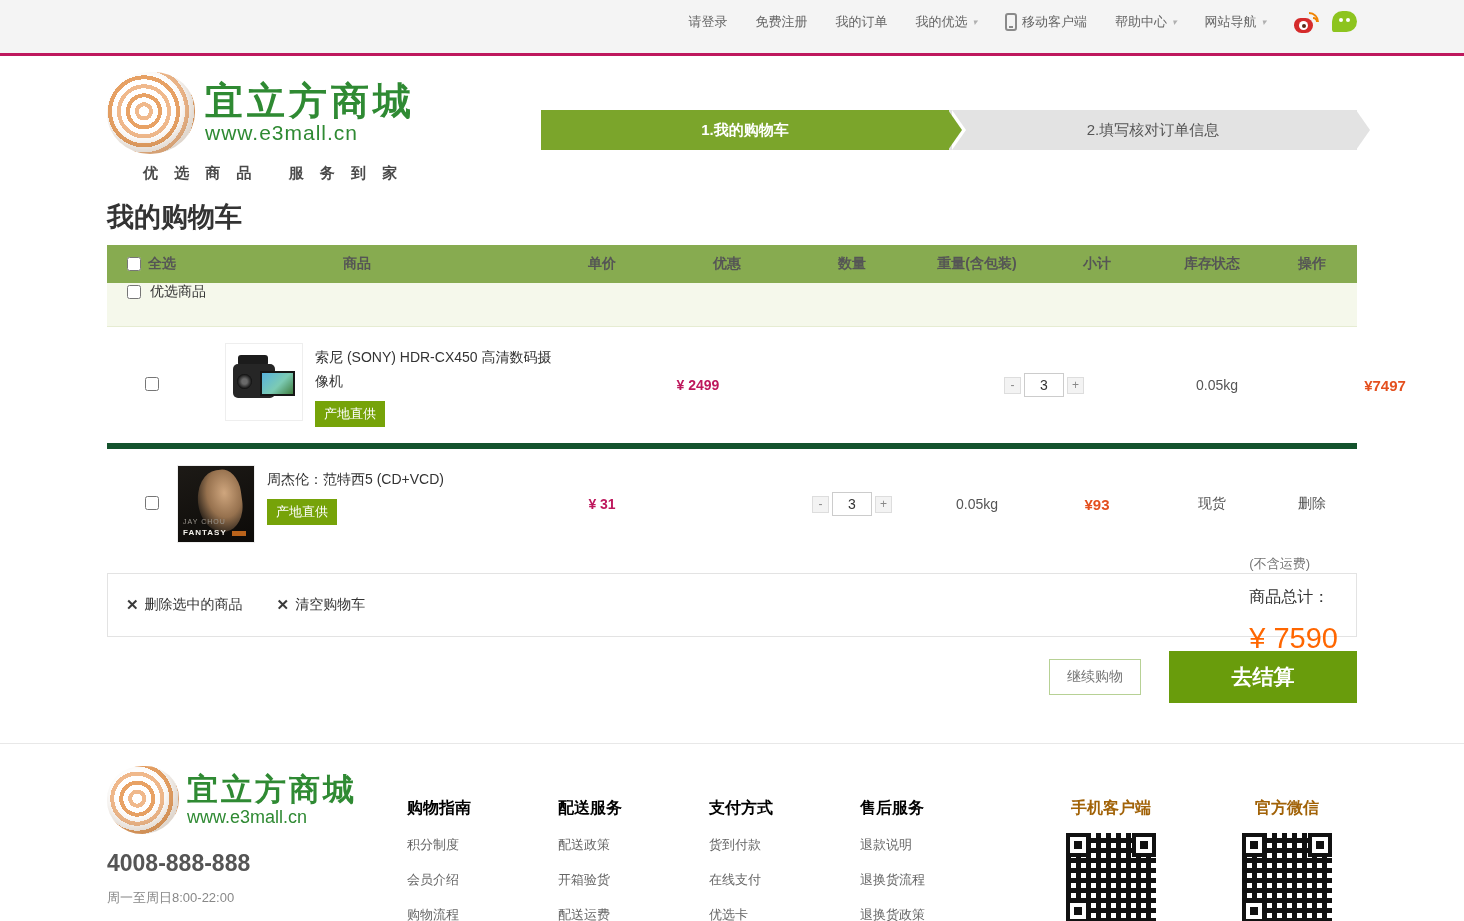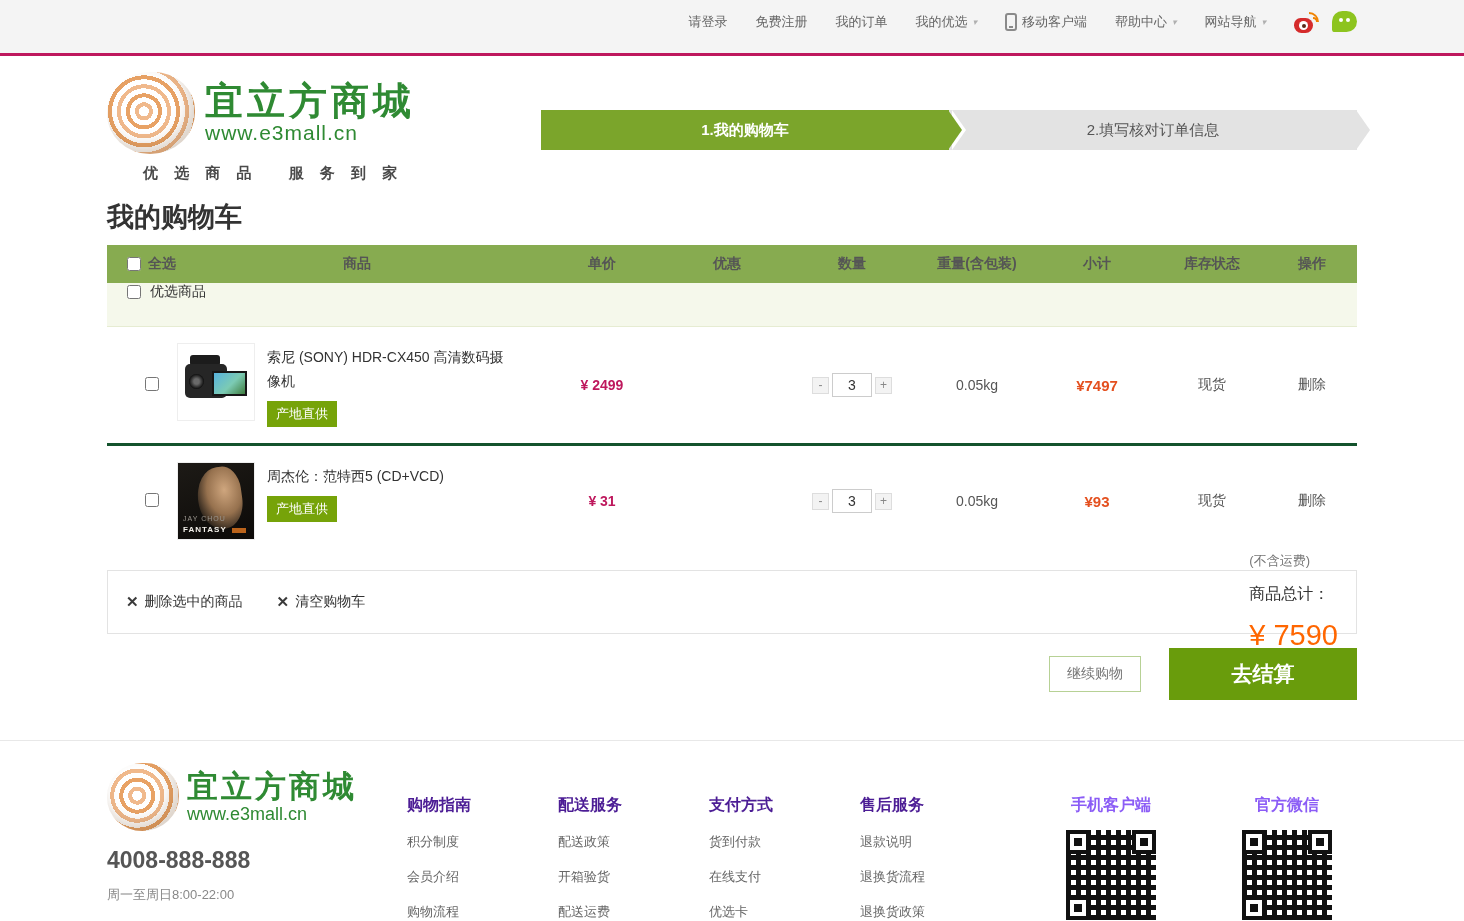--- a/index.html
+++ b/index.html
@@ -49,21 +49,21 @@
   .page-title { margin-top:16px; font-size:27px; font-weight:bold; color:#333; }
   .cart-table { margin-top:10px; }
   .grid-row { display:grid; grid-template-columns:70px 360px 130px 120px 130px 120px 120px 110px 90px; align-items:center; }
   .cart-head { height:38px; background:#87ab50; color:#fff; font-size:14px; font-weight:bold; }
   .cart-head .cell { text-align:center; }
   .cart-head .cell-select { display:flex; align-items:center; gap:7px; padding-left:20px; text-align:left; }
   .cart-subrow { height:44px; background:#f5f8eb; border-bottom:1px solid #e6ecd2; font-size:14px; color:#333; }
   .cart-subrow .cell-select { display:flex; align-items:center; gap:9px; padding-left:20px; }
   input[type=checkbox] { width:14px; height:14px; accent-color:#87ab50; cursor:pointer; }
   .cart-row { padding:16px 0; background:#fff; }
-  .cart-row.first { border-bottom:3px solid #14532d; }
+  .cart-row.first { border-bottom:6px solid #14532d;gap:48px; }
   .cell { font-size:14px; color:#555; text-align:center; }
   .cell-check { padding-left:38px; text-align:left; }
   .prod-cell { display:flex; gap:12px; text-align:left; }
   .prod-img { width:78px; height:78px; border:1px solid #eee; background:#fff; position:relative; flex:0 0 78px; cursor:pointer; overflow:hidden; }
   .prod-info { padding-top:2px; }
   .prod-title { font-size:14px; color:#333; line-height:24px; max-width:250px; cursor:pointer; }
   .badge { display:inline-block; margin-top:8px; background:#76a309; color:#fff; font-size:13px; padding:4px 9px; }
   .price { font-size:14px; font-weight:bold; color:#be185d; }
   .stepper { display:inline-flex; align-items:center; }
   .stepper .btn { width:17px; height:17px; line-height:15px; background:#f3f3f3; border:1px solid #ddd; color:#888; font-size:12px; text-align:center; cursor:pointer; }
@@ -109,25 +109,25 @@
   .site-footer .container { display:flex; padding-top:22px; }
   .f-left { width:300px; }
   .f-logo-row { display:flex; align-items:center; gap:8px; }
   .shell.small { width:72px; height:68px; }
   .f-logo-cn { font-size:31px; font-weight:bold; color:#2f8a33; letter-spacing:3px; line-height:34px; }
   .f-logo-url { font-size:18px; color:#2f8a33; }
   .f-phone { margin-top:16px; font-size:23px; font-weight:bold; color:#555; }
   .f-hours { margin-top:12px; font-size:13px; color:#888; }
   .f-cols { display:flex; gap:0; }
   .f-col { width:151px; }
-  .f-col-title { font-size:16px; font-weight:bold; color:#4c1d95; padding-top:32px; }
+  .f-col-title { font-size:16px; font-weight:bold; color:#000000; padding-top:32px; }
   .f-col a { display:block; margin-top:17px; font-size:13px; color:#666; text-decoration:none; cursor:pointer; }
   .qr-area { display:flex; gap:72px; margin-left:48px; }
   .qr-block { width:104px; text-align:center; }
-  .qr-title { font-size:16px; font-weight:bold; color:#8b5cf6; padding-top:32px; }
+  .qr-title { font-size:16px; font-weight:bold; color:#a16207; padding-top:32px; }
   .qr-code { margin:14px auto 0; width:90px; height:90px; background:#fff; position:relative;
     background-image:repeating-linear-gradient(0deg,#111 0 5px,transparent 5px 10px),
                      repeating-linear-gradient(90deg,#111 0 5px,#fff 5px 10px); }
   .finder { position:absolute; width:24px; height:24px; background:#fff; box-shadow:inset 0 0 0 4px #111; }
   .finder::after { content:''; position:absolute; inset:8px; background:#111; }
   .finder.tl { left:0; top:0; } .finder.tr { right:0; top:0; } .finder.bl { left:0; bottom:0; }
 </style>
 </head>
 <body>
 

